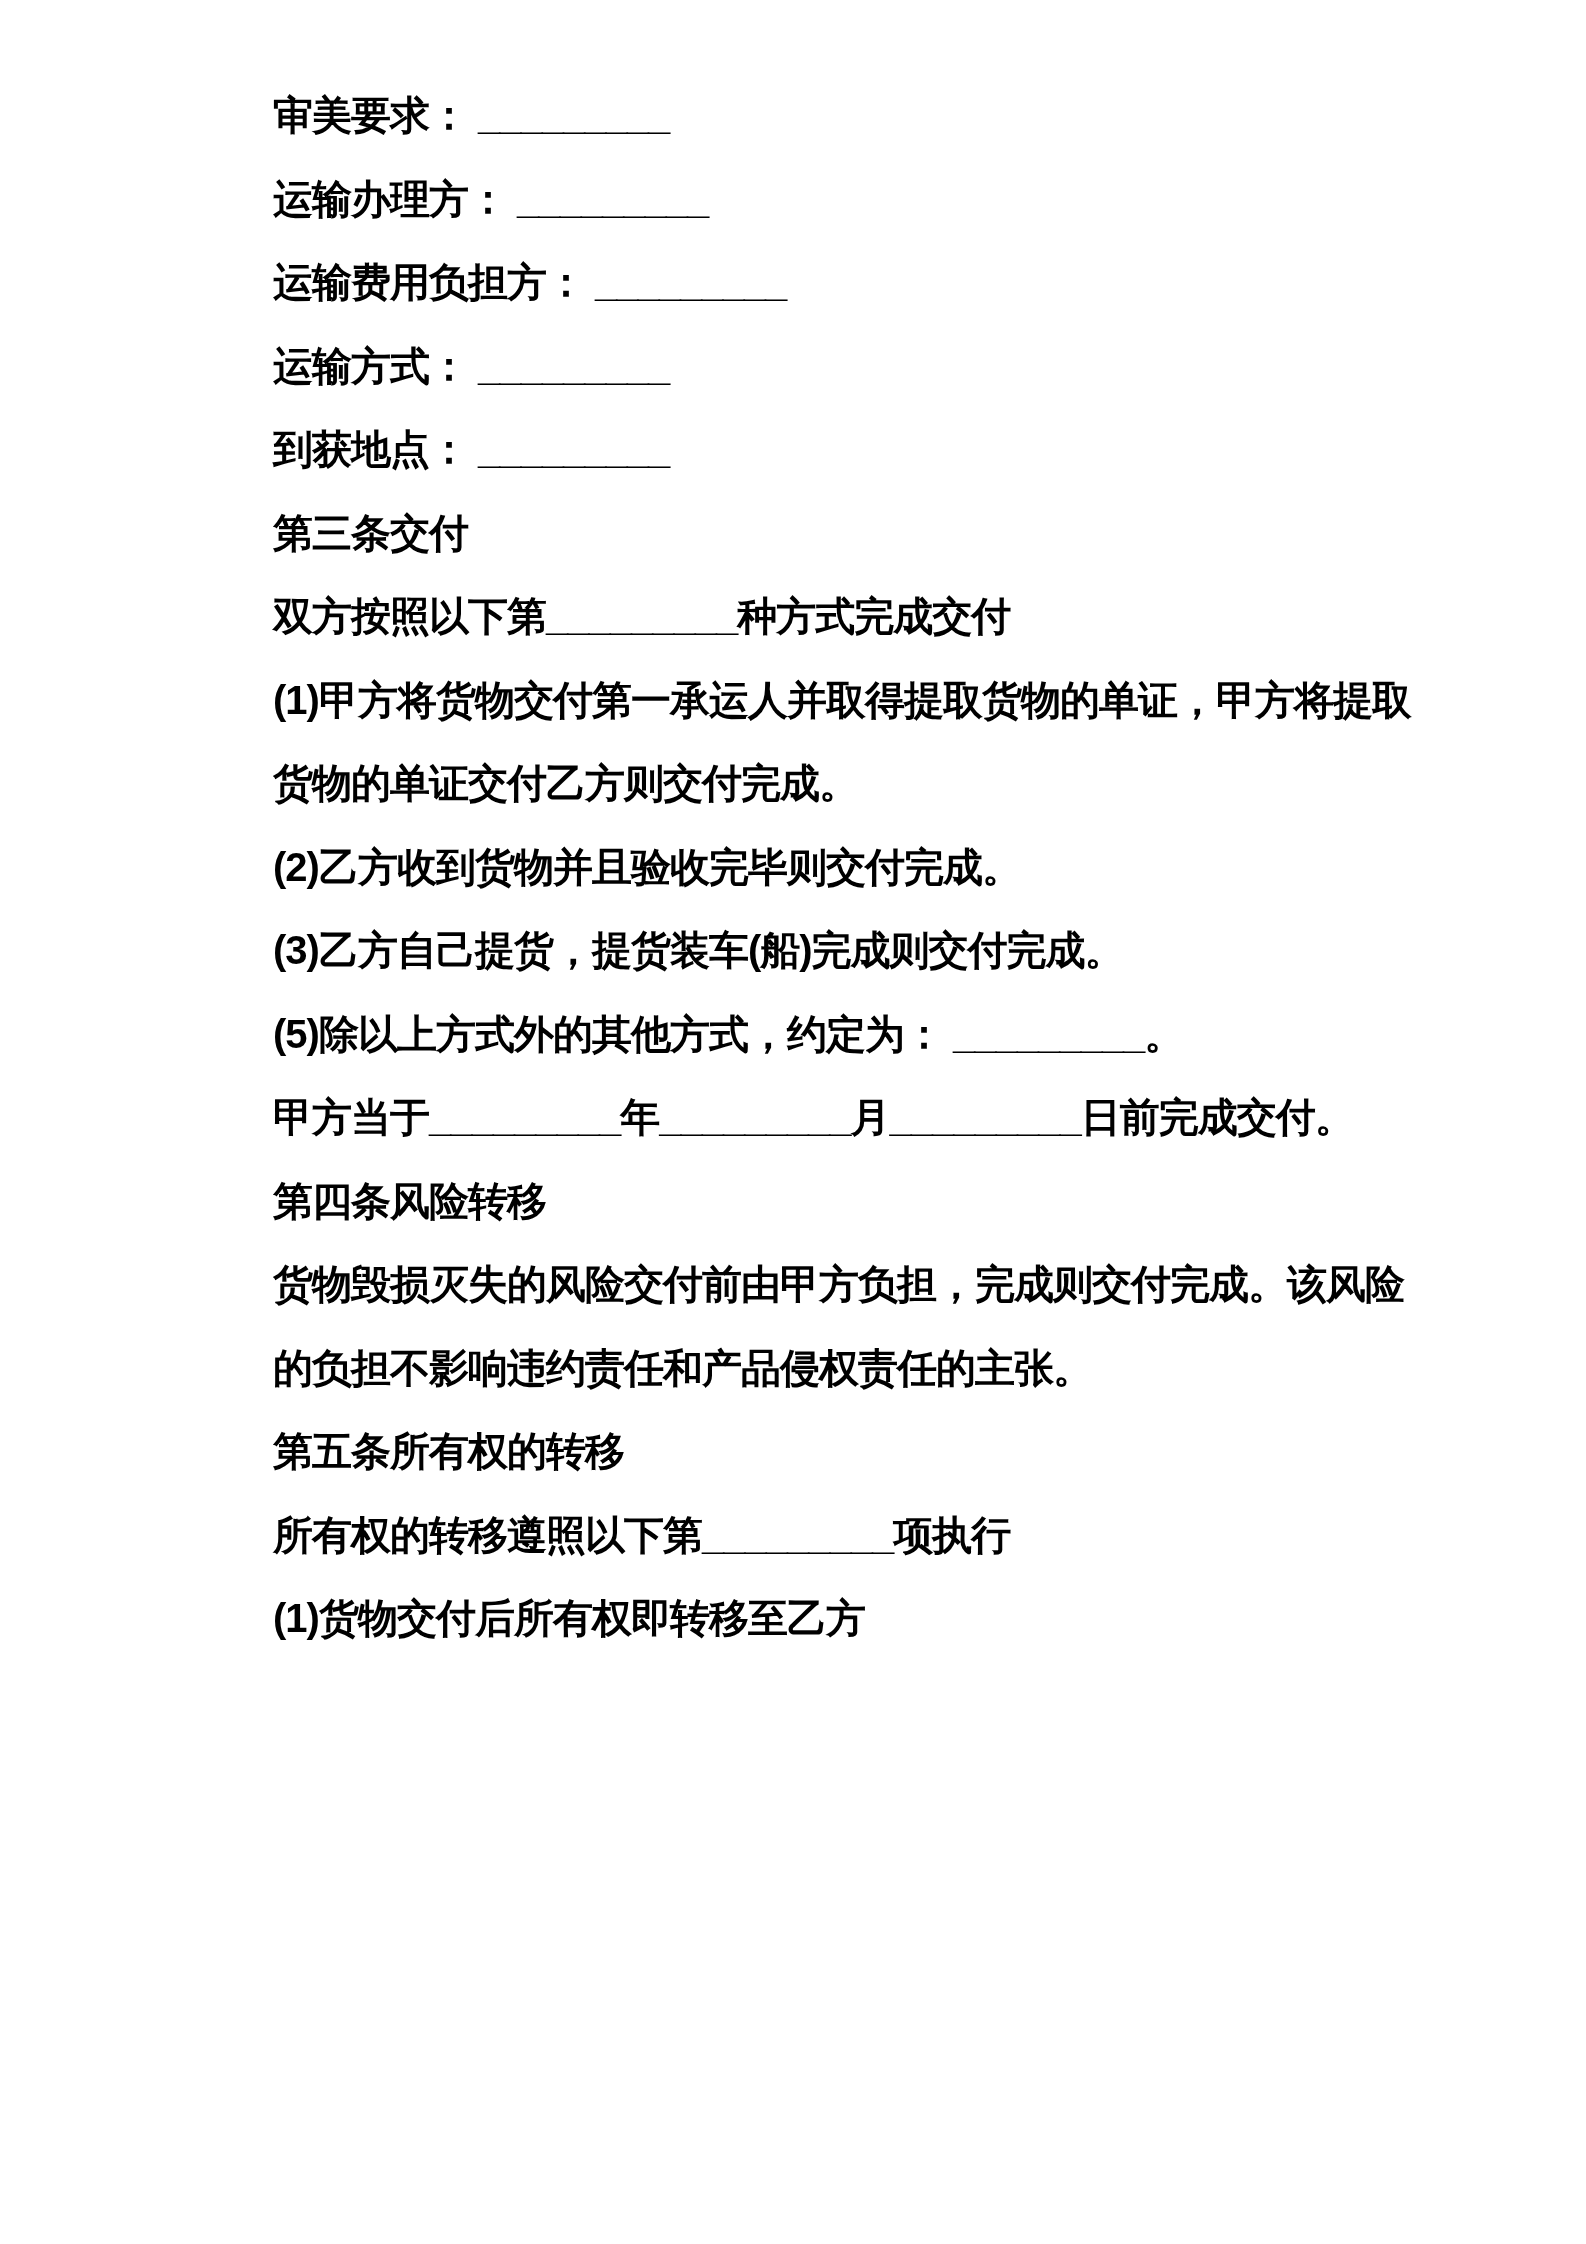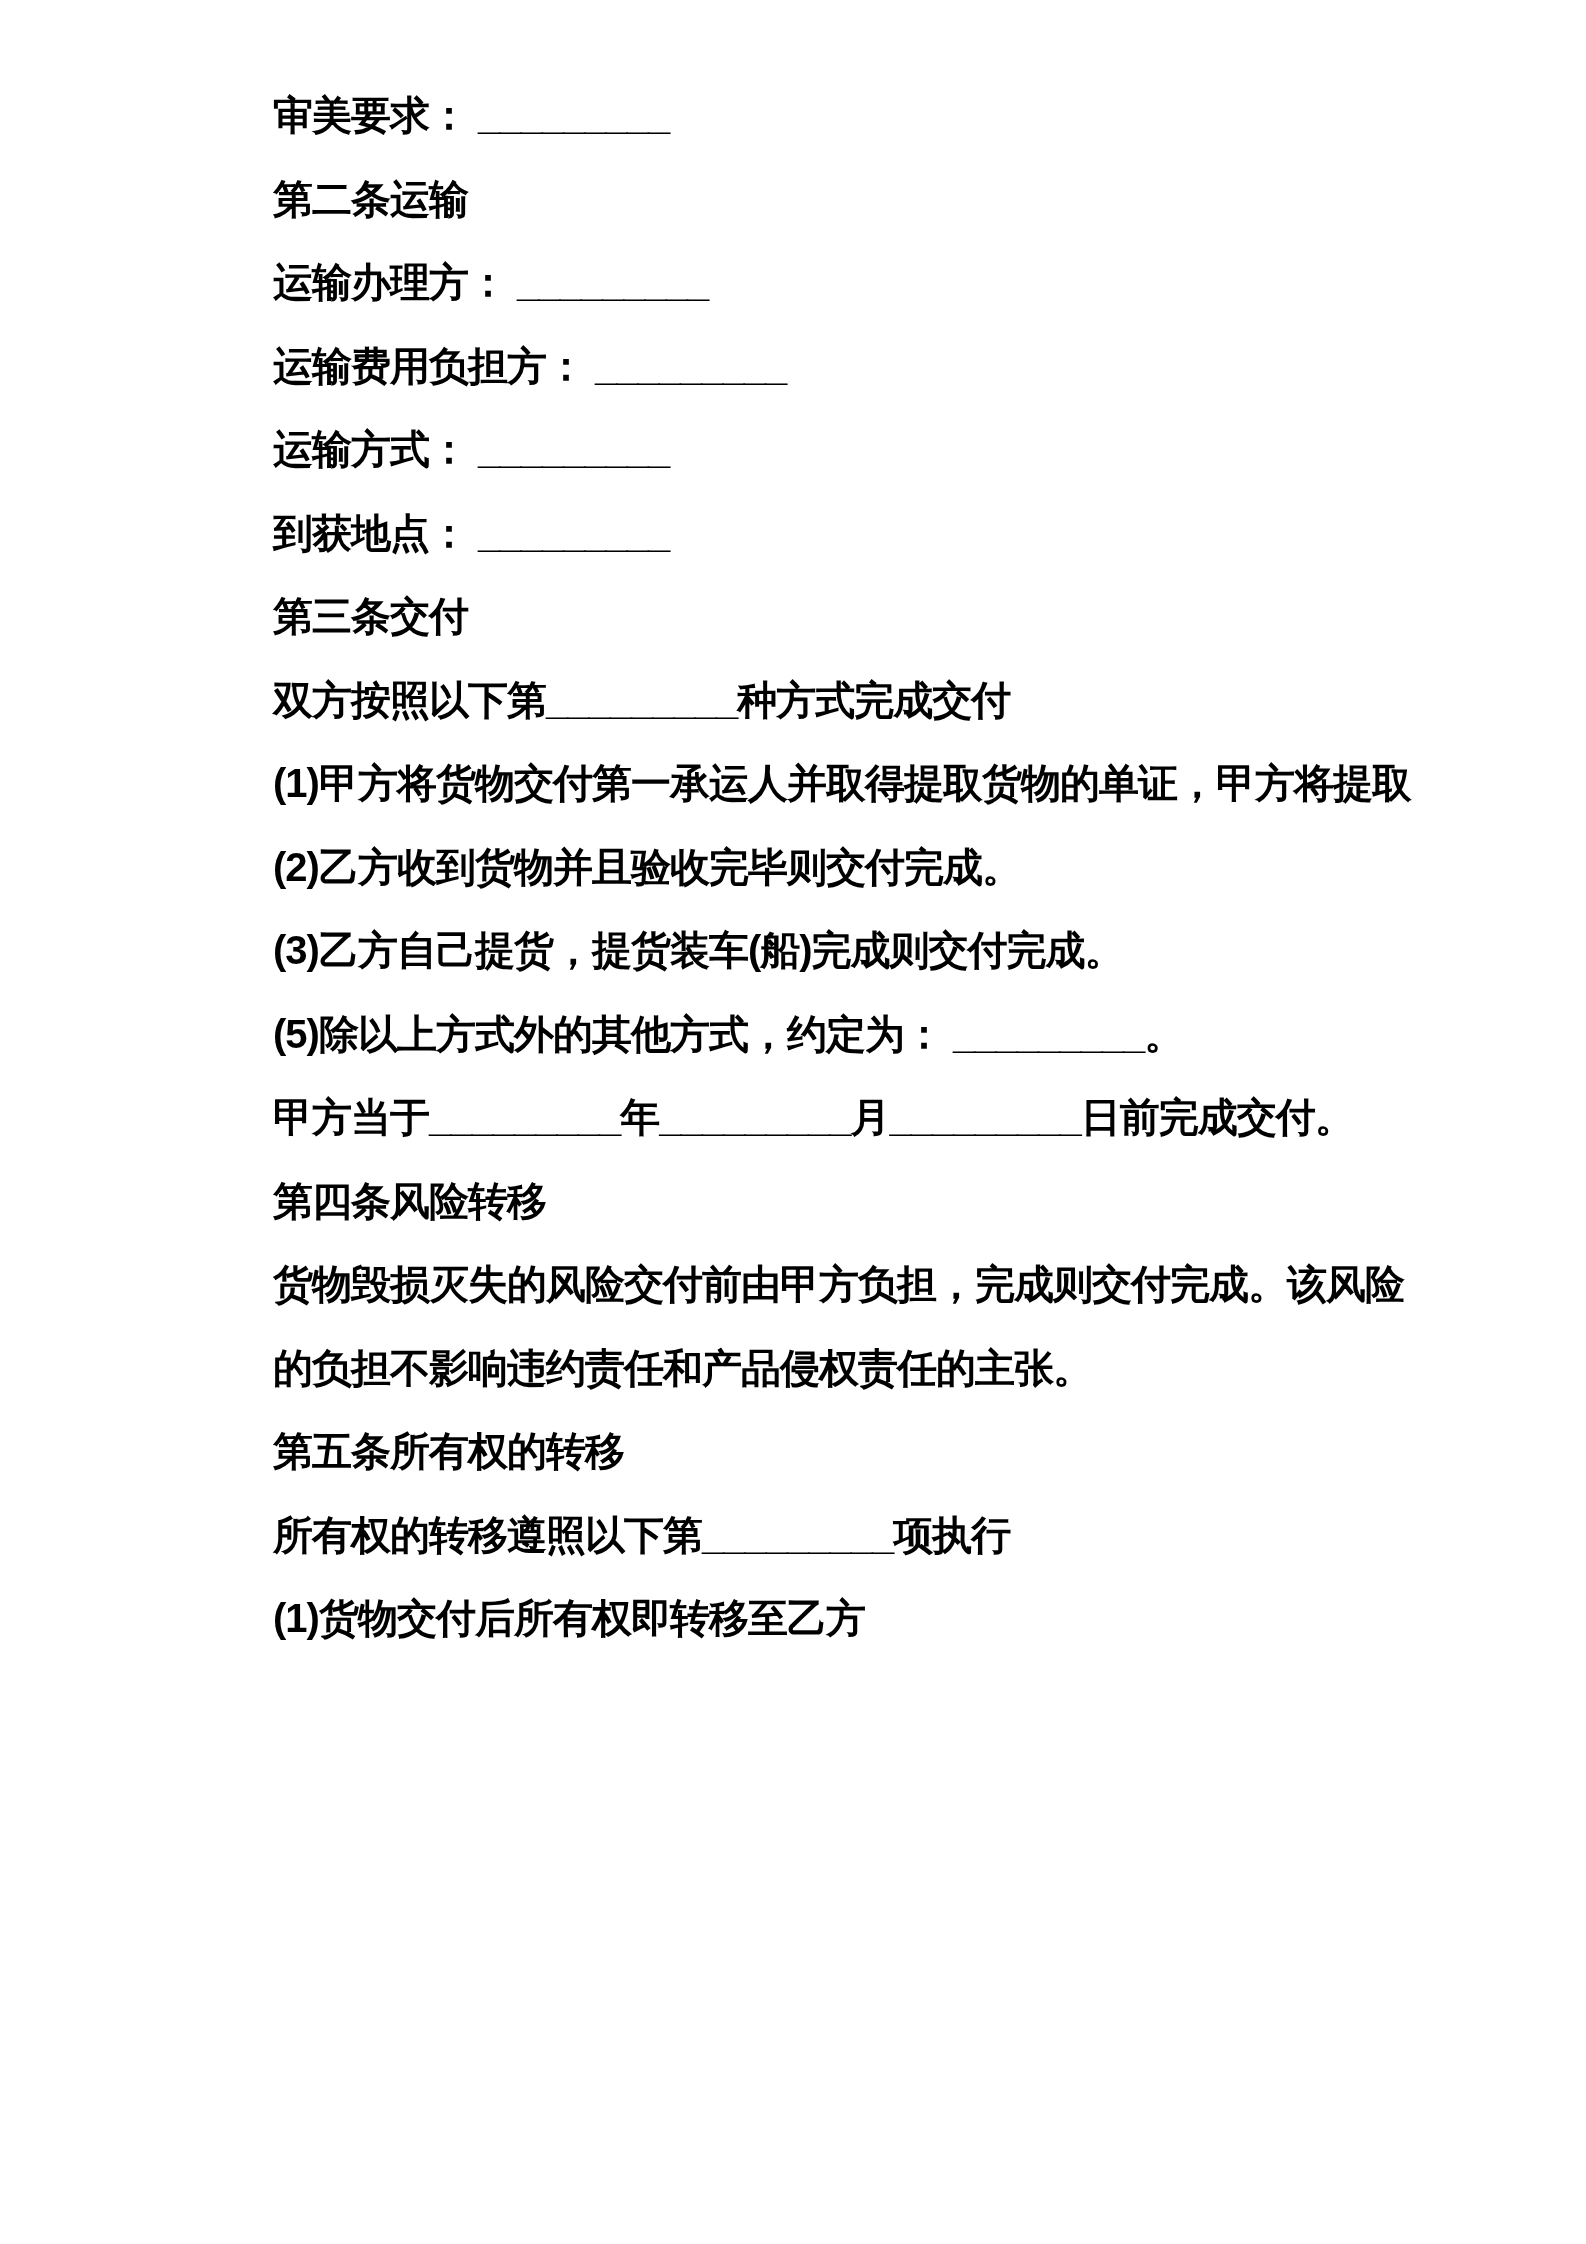--- a/index.html
+++ b/index.html
@@ -32,28 +32,28 @@
     line-height: 83.5px;
     white-space: pre;
     overflow: visible;
   }
 </style>
 </head>
 <body>
 
 <div class="page">
   <p class="line">审美要求： _________</p>
-  <p class="line">第二条运输</p>
   <p class="line">运输办理方： _________</p>
   <p class="line">运输费用负担方： _________</p>
   <p class="line">运输方式： _________</p>
   <p class="line">到获地点： _________</p>
   <p class="line">第三条交付</p>
   <p class="line">双方按照以下第_________种方式完成交付</p>
   <p class="line">(1)甲方将货物交付第一承运人并取得提取货物的单证，甲方将提取</p>
+  <p class="line">货物的单证交付乙方则交付完成。</p>
   <p class="line">(2)乙方收到货物并且验收完毕则交付完成。</p>
   <p class="line">(3)乙方自己提货，提货装车(船)完成则交付完成。</p>
   <p class="line">(5)除以上方式外的其他方式，约定为： _________。</p>
   <p class="line">甲方当于_________年_________月_________日前完成交付。</p>
   <p class="line">第四条风险转移</p>
   <p class="line">货物毁损灭失的风险交付前由甲方负担，完成则交付完成。该风险</p>
   <p class="line">的负担不影响违约责任和产品侵权责任的主张。</p>
   <p class="line">第五条所有权的转移</p>
   <p class="line">所有权的转移遵照以下第_________项执行</p>
   <p class="line">(1)货物交付后所有权即转移至乙方</p>

